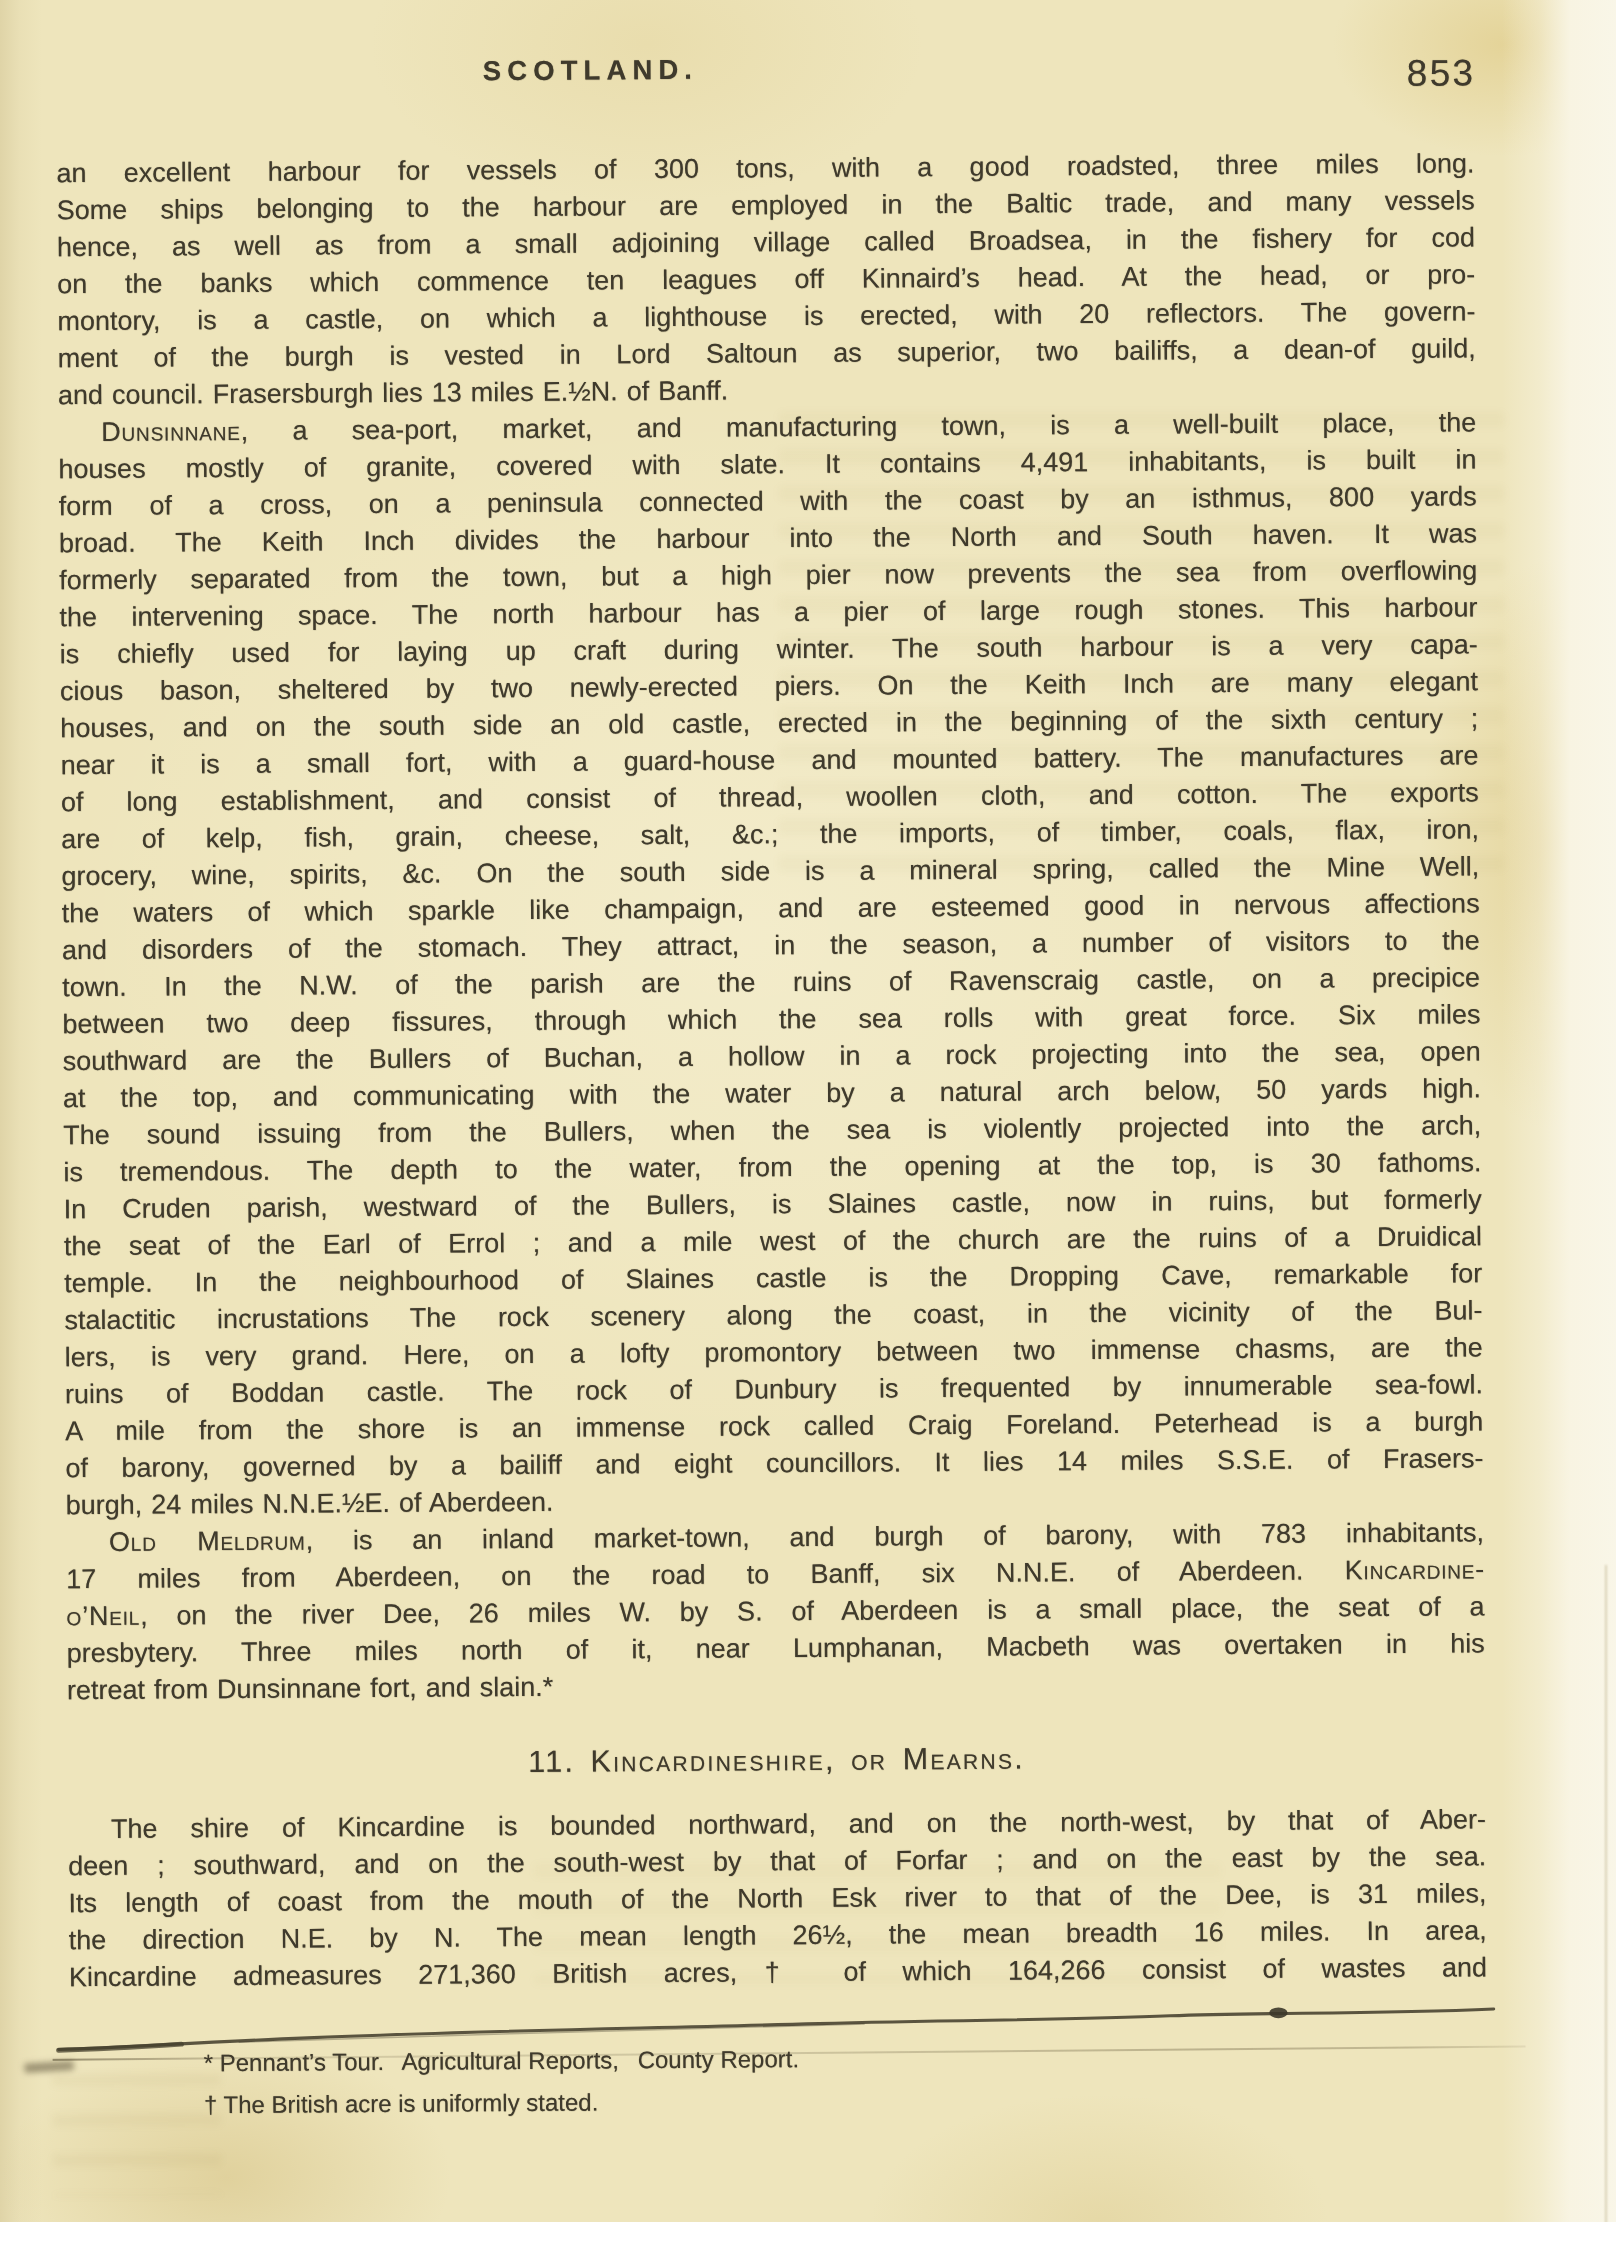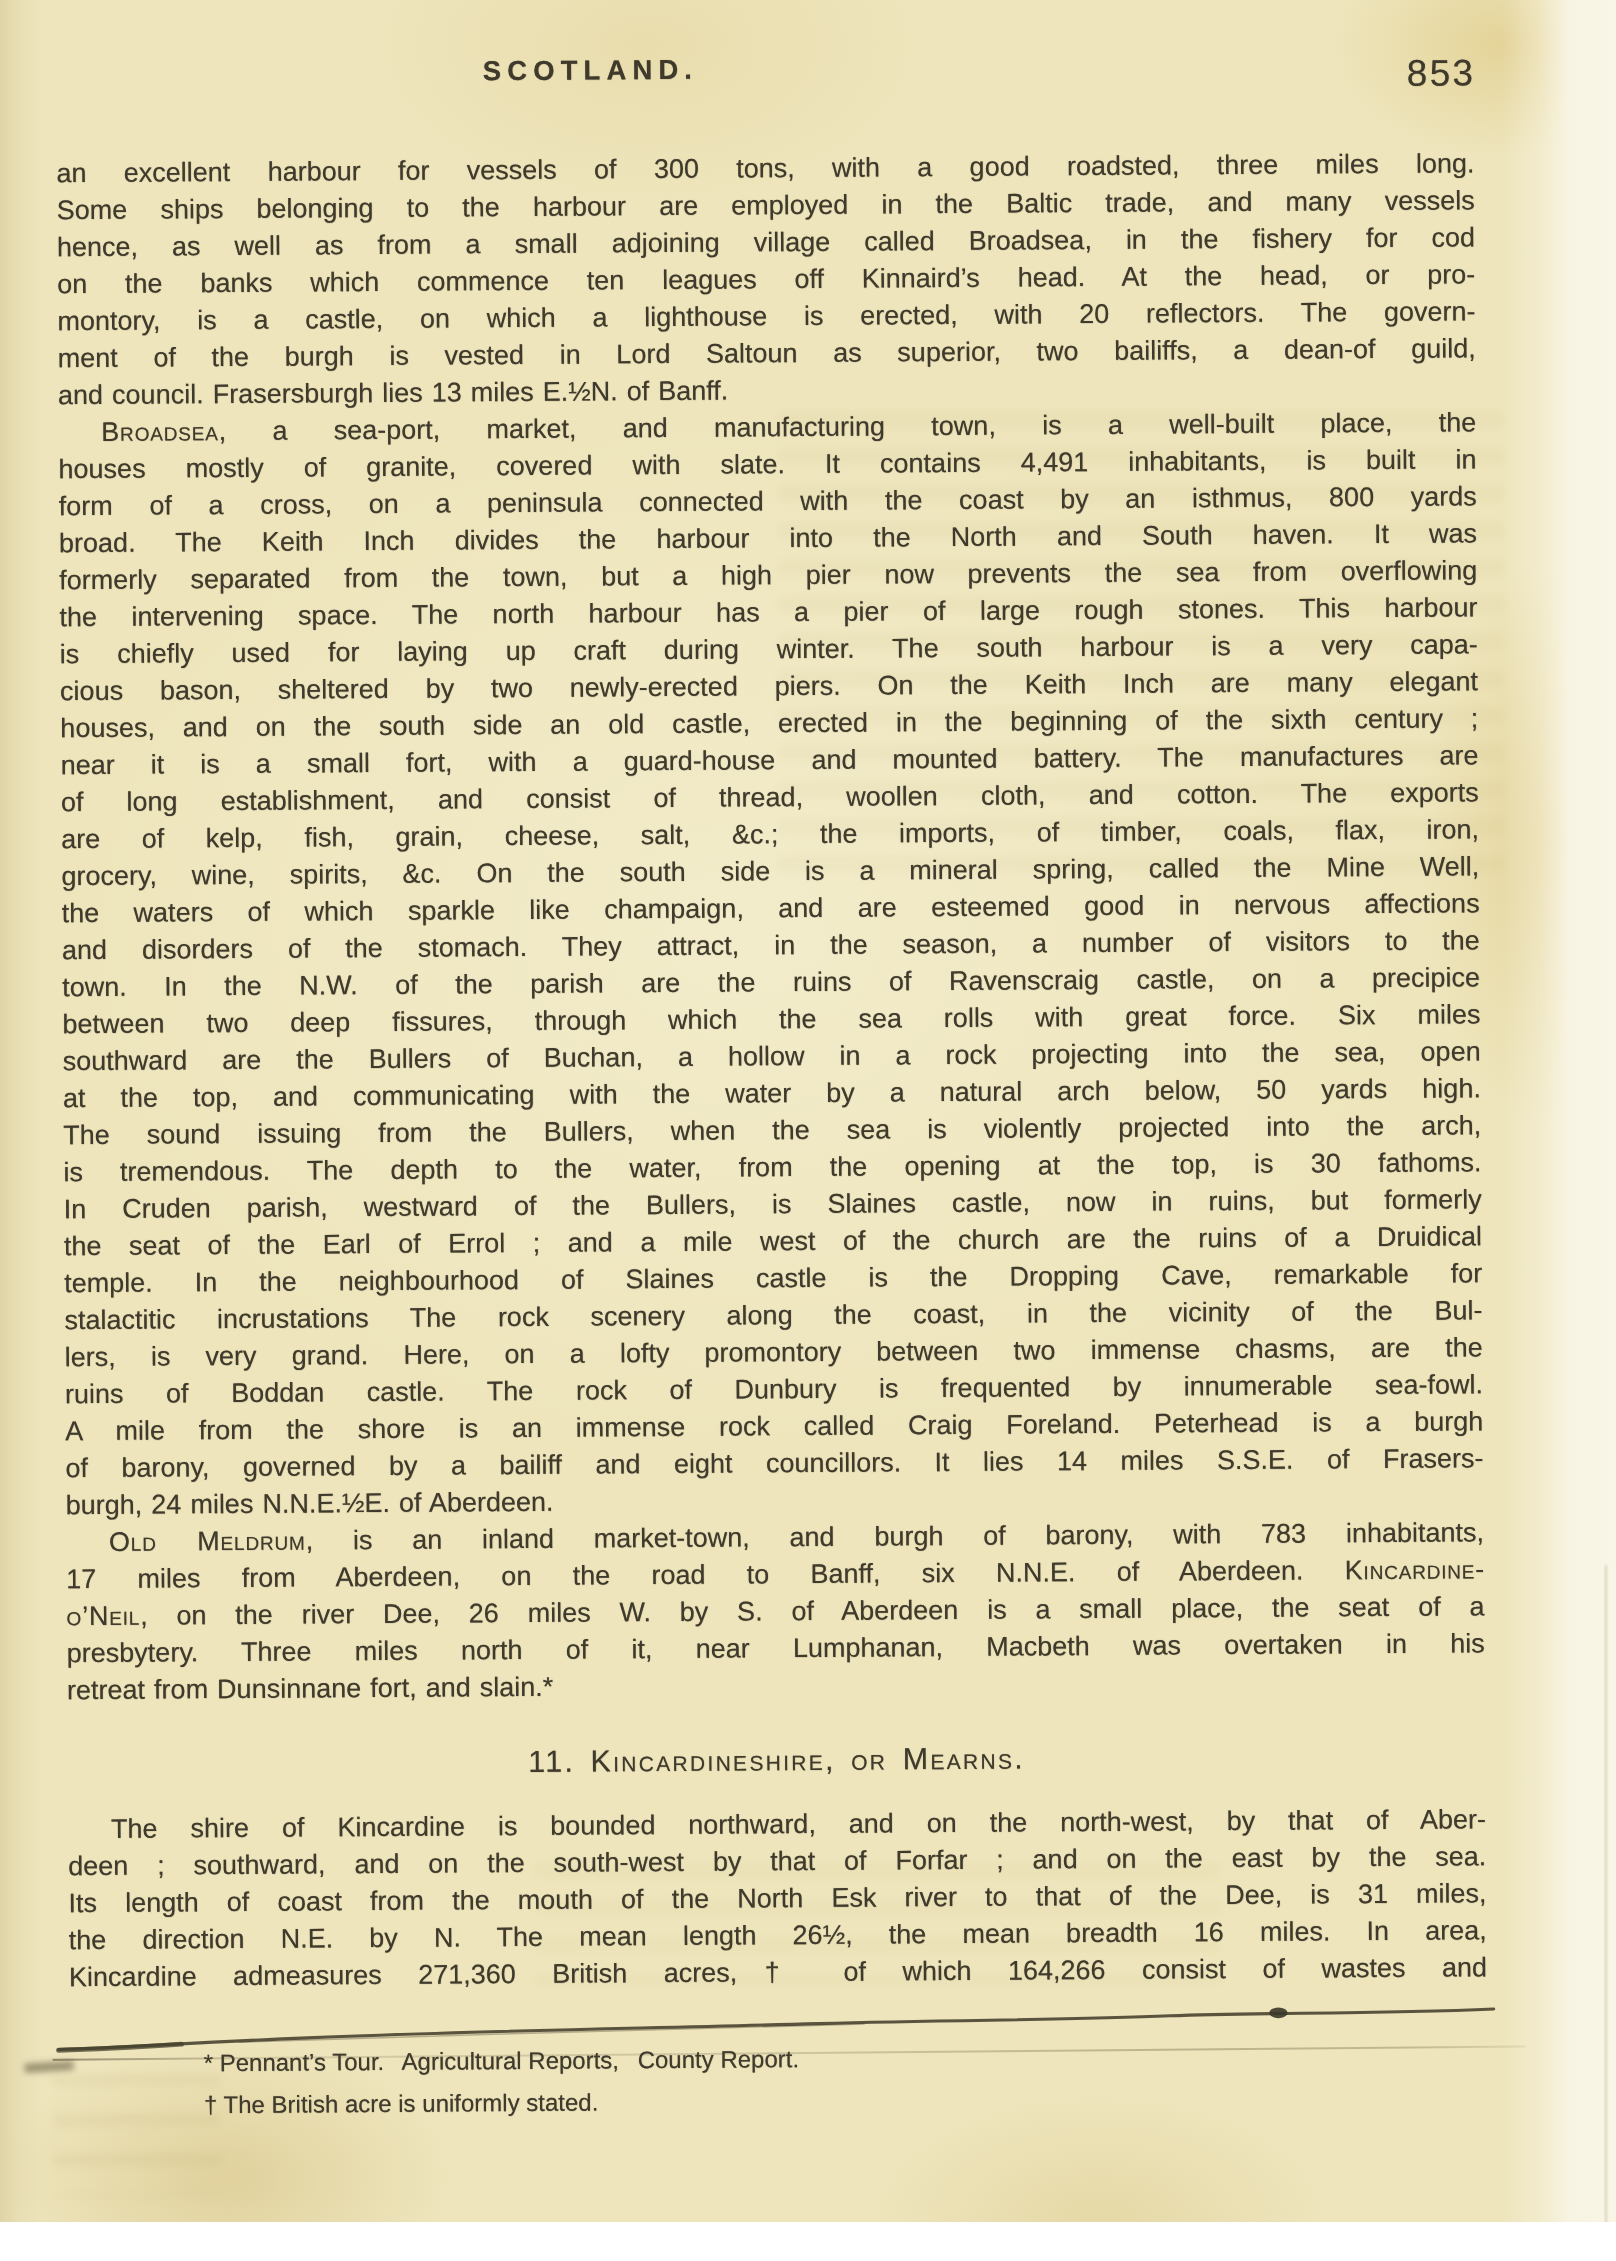--- a/index.html
+++ b/index.html
@@ -103,21 +103,21 @@
         <div>
           <div class="line">an excellent harbour for vessels of 300 tons, with a good roadsted, three miles long.</div>
           <div class="line">Some ships belonging to the harbour are employed in the Baltic trade, and many vessels</div>
           <div class="line">hence, as well as from a small adjoining village called Broadsea, in the fishery for cod</div>
           <div class="line">on the banks which commence ten leagues off Kinnaird’s head.  At the head, or pro-</div>
           <div class="line">montory, is a castle, on which a lighthouse is erected, with 20 reflectors.  The govern-</div>
           <div class="line">ment of the burgh is vested in Lord Saltoun as superior, two bailiffs, a dean-of guild,</div>
           <div class="line last">and council.  Frasersburgh lies 13 miles E.½N. of Banff.</div>
         </div>
         <div>
-          <div class="line ind"><span class="sc">Broadsea</span>, a sea-port, market, and manufacturing town, is a well-built place, the</div>
+          <div class="line ind"><span class="sc">Dunsinnane</span>, a sea-port, market, and manufacturing town, is a well-built place, the</div>
           <div class="line">houses mostly of granite, covered with slate.  It contains 4,491 inhabitants, is built in</div>
           <div class="line">form of a cross, on a peninsula connected with the coast by an isthmus, 800 yards</div>
           <div class="line">broad.  The Keith Inch divides the harbour into the North and South haven.  It was</div>
           <div class="line">formerly separated from the town, but a high pier now prevents the sea from overflowing</div>
           <div class="line">the intervening space.  The north harbour has a pier of large rough stones.  This harbour</div>
           <div class="line">is chiefly used for laying up craft during winter.  The south harbour is a very capa-</div>
           <div class="line">cious bason, sheltered by two newly-erected piers.  On the Keith Inch are many elegant</div>
           <div class="line">houses, and on the south side an old castle, erected in the beginning of the sixth century ;</div>
           <div class="line">near it is a small fort, with a guard-house and mounted battery.  The manufactures are</div>
           <div class="line">of long establishment, and consist of thread, woollen cloth, and cotton.  The exports</div>

